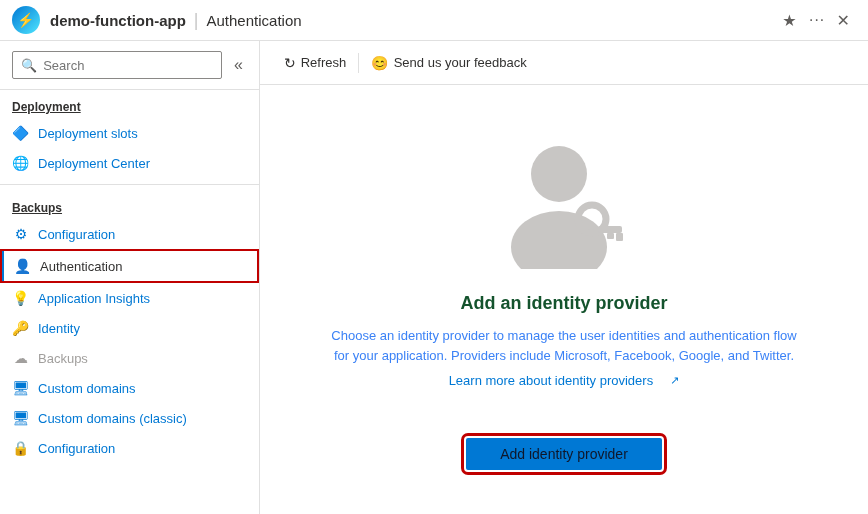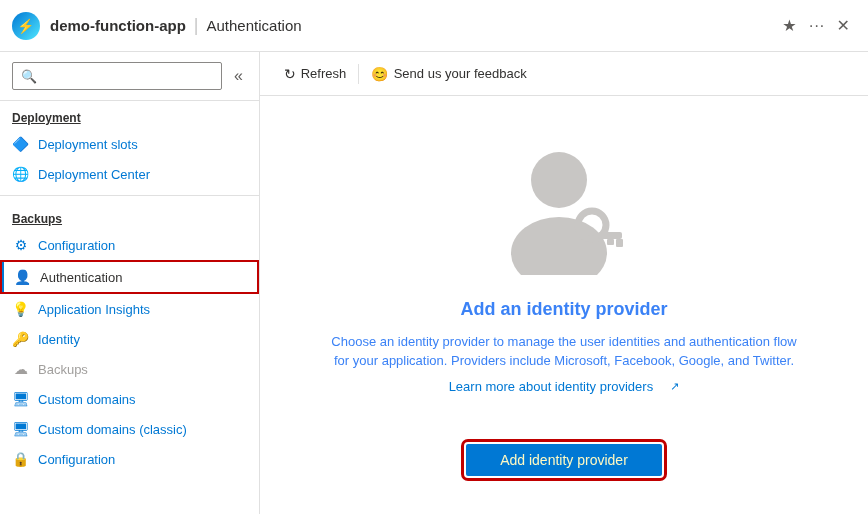--- a/index.html
+++ b/index.html
@@ -1,21 +1,21 @@
 <!DOCTYPE html>
 <html><head>
   <meta charset="utf-8">
   <style>
     * { box-sizing: border-box; margin: 0; padding: 0; }
     body { font-family: 'Segoe UI', Arial, sans-serif; font-size: 13px; background: #fff; width: 868px; height: 514px; overflow: hidden; display: flex; flex-direction: column; }
 
     
     .title-bar {
       display: flex; align-items: center; padding: 4px 12px; background: #fff;
-      border-bottom: 1px solid #e0e0e0; height: 52px; flex-shrink: 0;
+      border-bottom: 1px solid #e0e0e0; height: 41px; flex-shrink: 0;
     }
     .title-bar .app-icon {
       width: 28px; height: 28px; margin-right: 10px; flex-shrink: 0;
       background: linear-gradient(135deg, #0078d4 0%, #50e6ff 100%);
       border-radius: 50%; display: flex; align-items: center; justify-content: center;
     }
     .title-bar .app-icon::after { content: '⚡'; color: #fff; font-size: 14px; }
     .title-bar .title-text { font-size: 15px; font-weight: 600; color: #323130; }
     .title-bar .separator { color: #c8c8c8; margin: 0 8px; font-size: 18px; font-weight: 300; }
     .title-bar .page-title { font-size: 15px; font-weight: 400; color: #323130; }
@@ -92,34 +92,34 @@
     .content-main {
       flex: 1; display: flex; flex-direction: column; align-items: center;
       justify-content: center; padding: 20px; overflow-y: auto;
     }
 
     .identity-illustration {
       width: 140px; height: 140px; margin-bottom: 24px; position: relative;
     }
 
     .add-identity-heading {
-      font-size: 18px; font-weight: 600; color: #3b82f6; margin-bottom: 12px; text-align: center;
+      font-size: 18px; font-weight: 600; color: #14532d; margin-bottom: 12px; text-align: center;
     }
     .add-identity-desc {
       font-size: 13px; color: #3b82f6; text-align: center; max-width: 480px;
       line-height: 1.5; margin-bottom: 8px;
     }
     .learn-more-link {
       color: #0078d4; text-decoration: none; font-size: 13px; cursor: pointer;
       display: inline-flex; align-items: center; gap: 17px; margin-bottom: 24px;
     }
     .external-icon { font-size: 11px; }
 
     .add-provider-btn {
-      background: #0078d4; color: #fef9c3; border: none; padding: 8px 34px;
+      background: #0078d4; color: #0f172a; border: none; padding: 8px 34px;
       font-size: 14px; font-weight: 500; cursor: pointer; border-radius: 2px;
       outline: 3px solid #c00000; outline-offset: 2px; margin-top: 26px;
     }
   </style>
 </head>
 <body>
 
 <div class="title-bar">
   <div class="app-icon"></div>
   <span class="title-text">demo-function-app</span>
@@ -131,20 +131,21 @@
   <button class="icon-btn close-btn">✕</button>
 </div>
 
 <div class="main-layout">
 
   <div class="sidebar" style="position:relative;">
 
     <div class="sidebar-search-bar">
       <div class="sidebar-search-input">
         <span class="sidebar-search-icon">🔍</span>
+        <input type="text" style="border: none; outline: none; font-size: 13px; color: rgb(50, 49, 48); width: 100%; background: transparent;" placeholder="Search">
       </div>
       <button class="sidebar-collapse-btn">«</button>
     </div>
 
     <div class="sidebar-content">
 
       <div class="sidebar-section-label">Deployment</div>
 
       <div class="sidebar-item">
         <span class="item-icon">🔷</span>

